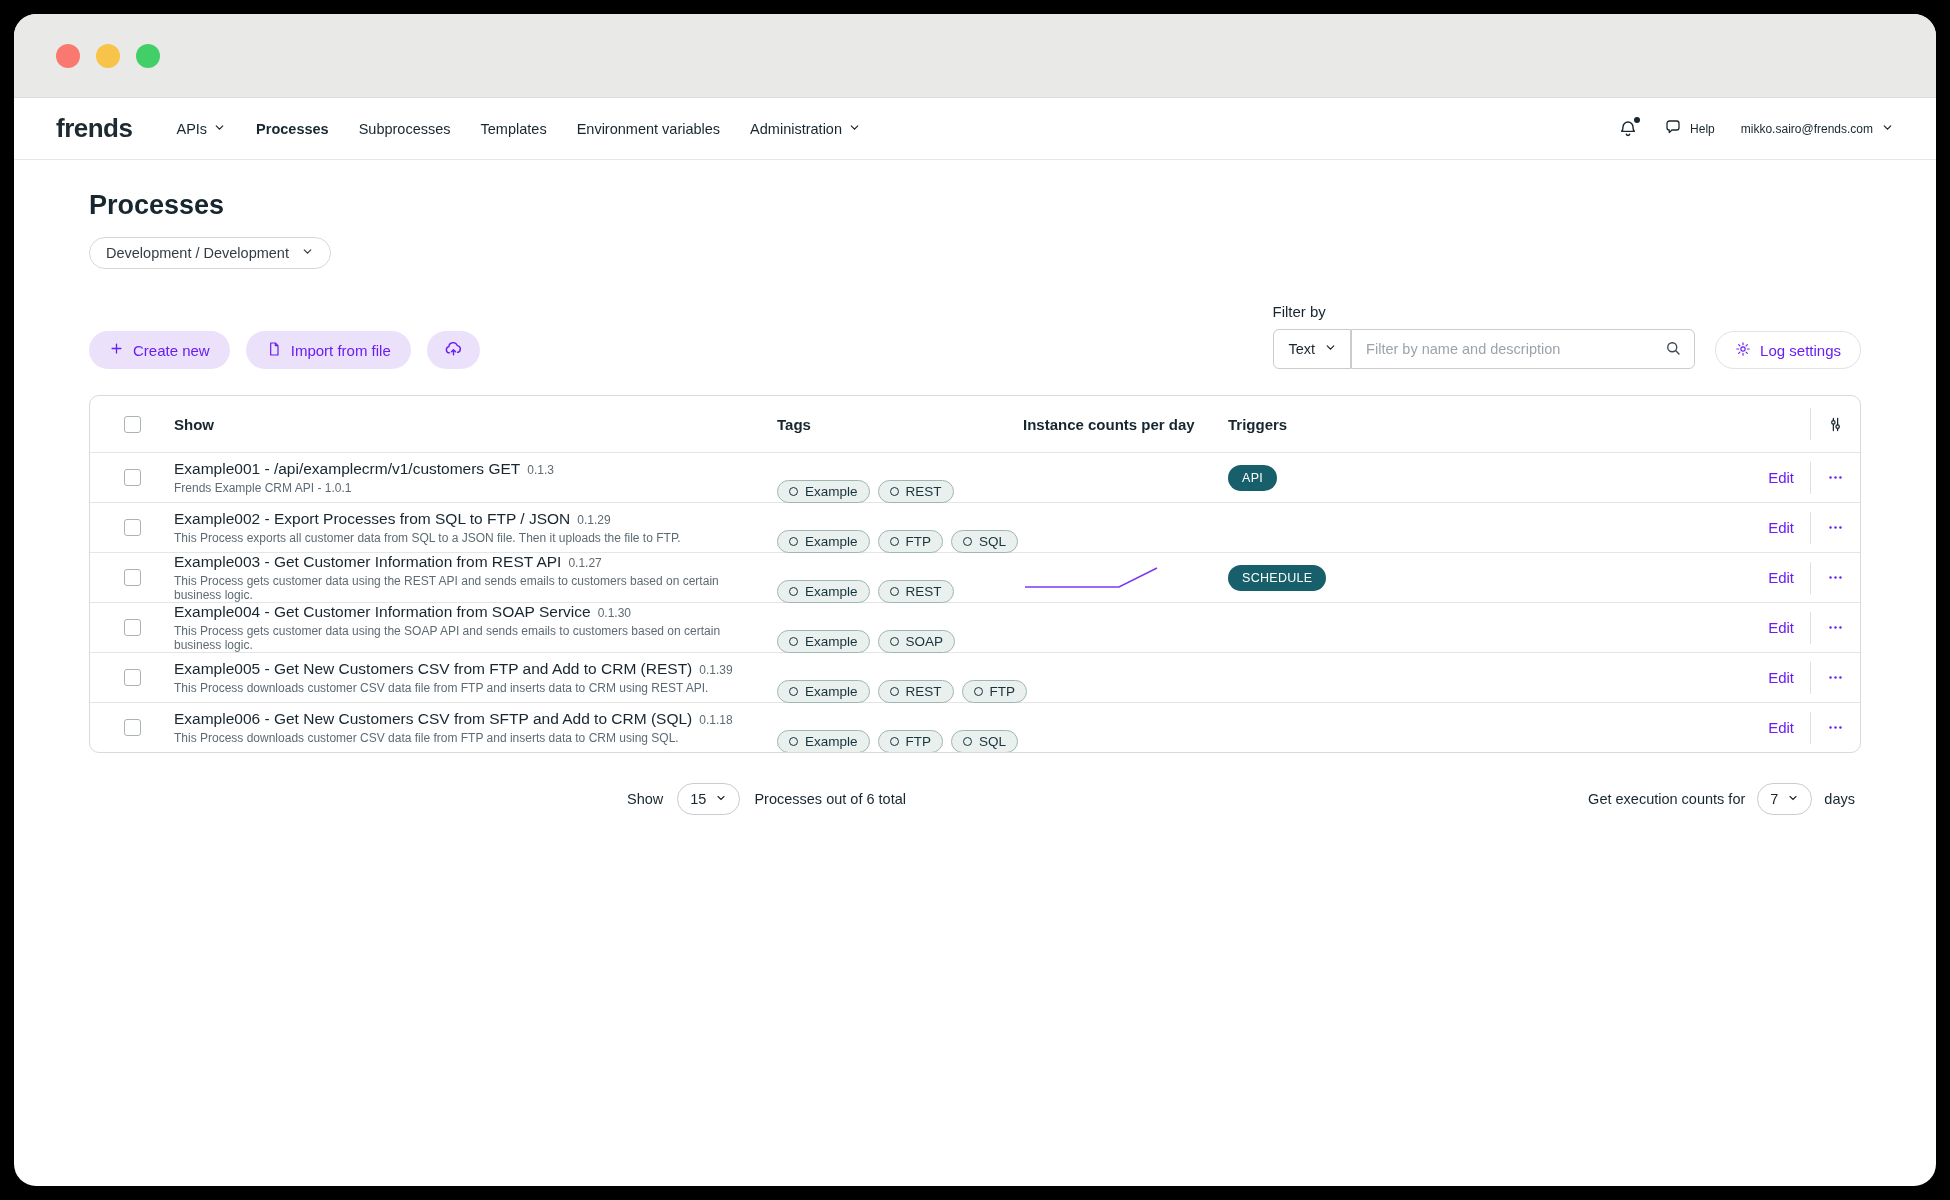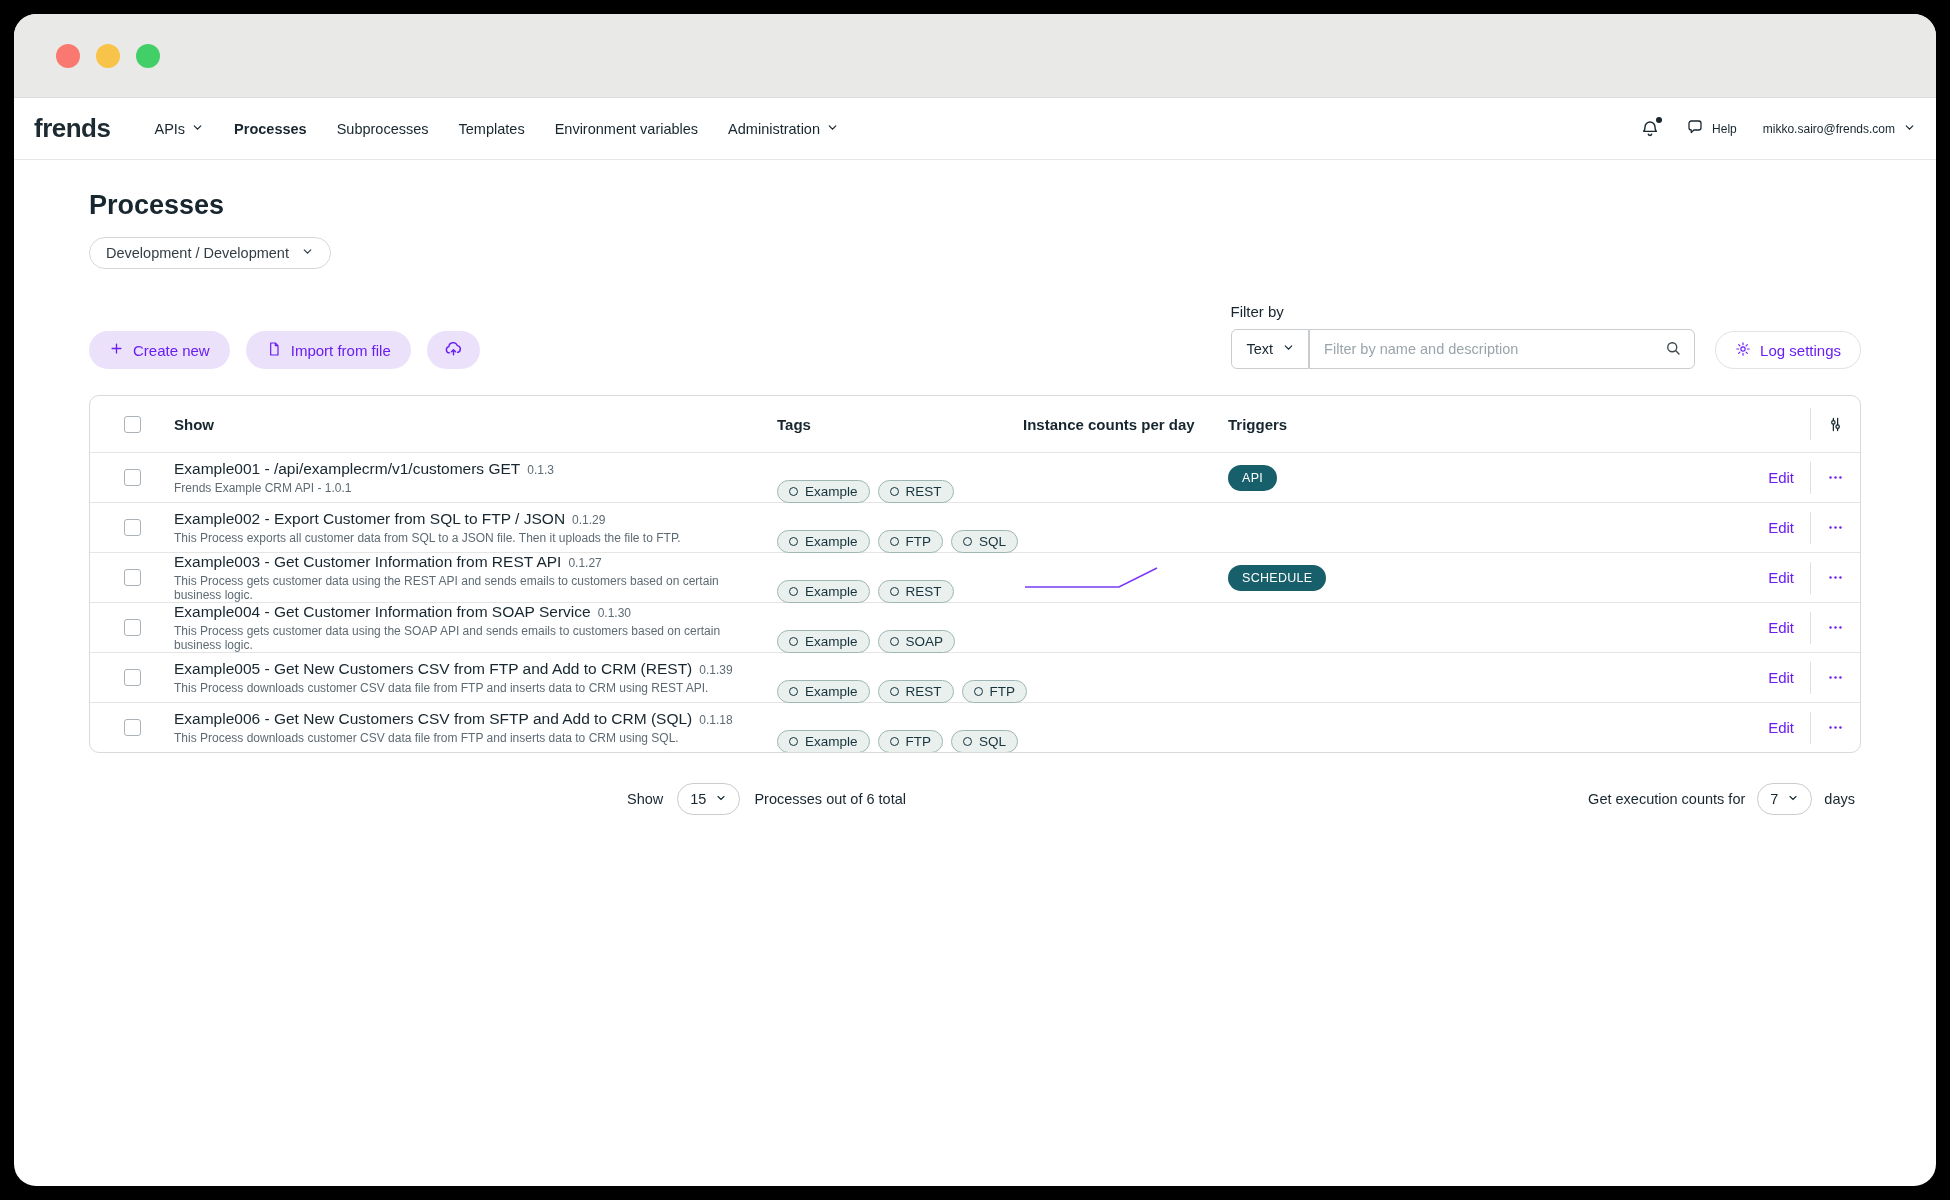--- a/index.html
+++ b/index.html
@@ -14,21 +14,21 @@
   .window{width:100%;height:100%;background:#fff;border-radius:22px;overflow:hidden;display:flex;flex-direction:column;}
 
   
   .titlebar{height:84px;background:var(--chrome);display:flex;align-items:center;padding-left:42px;gap:16px;flex:none;border-bottom:1px solid #dcdcda;}
   .light{width:24px;height:24px;border-radius:50%;display:inline-block;cursor:pointer;}
   .light.red{background:var(--light-red,#f97970);}
   .light.yellow{background:var(--light-yellow,#f7c348);}
   .light.green{background:var(--light-green,#43cf67);}
 
   
-  .navbar{height:62px;display:flex;align-items:center;padding:0 20px;border-bottom:1px solid #e6e6e6;flex:none;}
+  .navbar{height:62px;display:flex;align-items:center;padding:0 42px;border-bottom:1px solid #e6e6e6;flex:none;}
   .logo{font-size:26px;font-weight:600;color:#1d2a32;letter-spacing:-0.5px;margin-right:44px;cursor:pointer;}
   .nav-items{display:flex;gap:30px;align-items:center;}
   .nav-item{font-size:14.5px;color:var(--text);display:flex;gap:6px;align-items:center;cursor:pointer;white-space:nowrap;}
   .nav-item.active{font-weight:700;}
   .nav-right{margin-left:auto;display:flex;align-items:center;gap:26px;color:var(--text);}
   .nav-right .icon-btn{display:flex;align-items:center;cursor:pointer;position:relative;}
   .bell-dot{position:absolute;top:-2px;right:-2px;width:6px;height:6px;border-radius:50%;background:var(--text);}
   .help,.user{display:flex;align-items:center;gap:8px;font-size:12px;cursor:pointer;}
 
   main{flex:1;padding:0 75px;position:relative;}
@@ -39,21 +39,21 @@
   .toolbar{margin-top:34px;display:flex;align-items:flex-end;justify-content:space-between;}
   .btn-group{display:flex;gap:16px;}
   .btn{display:inline-flex;align-items:center;gap:9px;background:var(--accent-bg);color:var(--accent);border:none;border-radius:19px;padding:0 20px;font-size:15px;cursor:pointer;height:38px;font-family:inherit;}
   .btn.icon-only{padding:0 17px;}
   .filter-area{display:flex;align-items:flex-end;gap:20px;}
   .filter-label{font-size:15px;color:var(--text);margin-bottom:9px;}
   .filter-controls{display:flex;}
   .select{display:inline-flex;align-items:center;gap:9px;border:1px solid #c9ccce;background:#fff;font-size:14.5px;color:var(--text);cursor:pointer;}
   .type-select{border-radius:6px 0 0 6px;padding:0 13px 0 15px;height:40px;}
   .search-box{position:relative;}
-  .search-input{width:386px;height:40px;border:1px solid #c9ccce;border-radius:0 6px 6px 0;padding:0 42px 0 14px;font-size:14.5px;color:var(--text);font-family:inherit;outline:none;}
+  .search-input{width:344px;height:40px;border:1px solid #c9ccce;border-radius:0 6px 6px 0;padding:0 42px 0 14px;font-size:14.5px;color:var(--text);font-family:inherit;outline:none;}
   .search-input::placeholder{color:#9aa4aa;}
   .search-icon{position:absolute;right:13px;top:10px;color:#3c464d;cursor:pointer;}
   .log-btn{display:inline-flex;align-items:center;gap:9px;background:#fff;border:1px solid #e2e2e2;border-radius:19px;padding:0 19px;color:var(--accent);font-size:15px;height:38px;cursor:pointer;font-family:inherit;}
 
   
   .process-table{margin-top:26px;border:1px solid var(--border);border-radius:10px;overflow:hidden;background:#fff;}
   .t-row{display:flex;align-items:center;}
   .t-header{height:56px;font-weight:700;font-size:15px;color:var(--text);}
   .t-body .t-row{height:50px;border-top:1px solid #e5e5e5;}
   .col-check{width:84px;flex:none;display:flex;justify-content:center;}
@@ -255,21 +255,21 @@
                   </svg>
                 </span>
             </div>
           </div>
 
           <div class="t-row">
             <div class="col-check">
                 <span class="checkbox"></span>
               </div>
             <div class="col-name">
-              <div><span class="name-title">Example002 - Export Customer from SQL to FTP / JSON</span><span class="name-ver">0.1.29</span></div>
+              <div><span class="name-title">Example002 - Export Processes from SQL to FTP / JSON</span><span class="name-ver">0.1.29</span></div>
               <div class="name-desc">This Process exports all customer data from SQL to a JSON file. Then it uploads the file to FTP.</div>
             </div>
             <div class="col-tags">
               <span class="tag">
                   <span class="tag-ring"></span>
                   <span>Example</span>
                 </span>
               <span class="tag">
                   <span class="tag-ring"></span>
                   <span>FTP</span>

